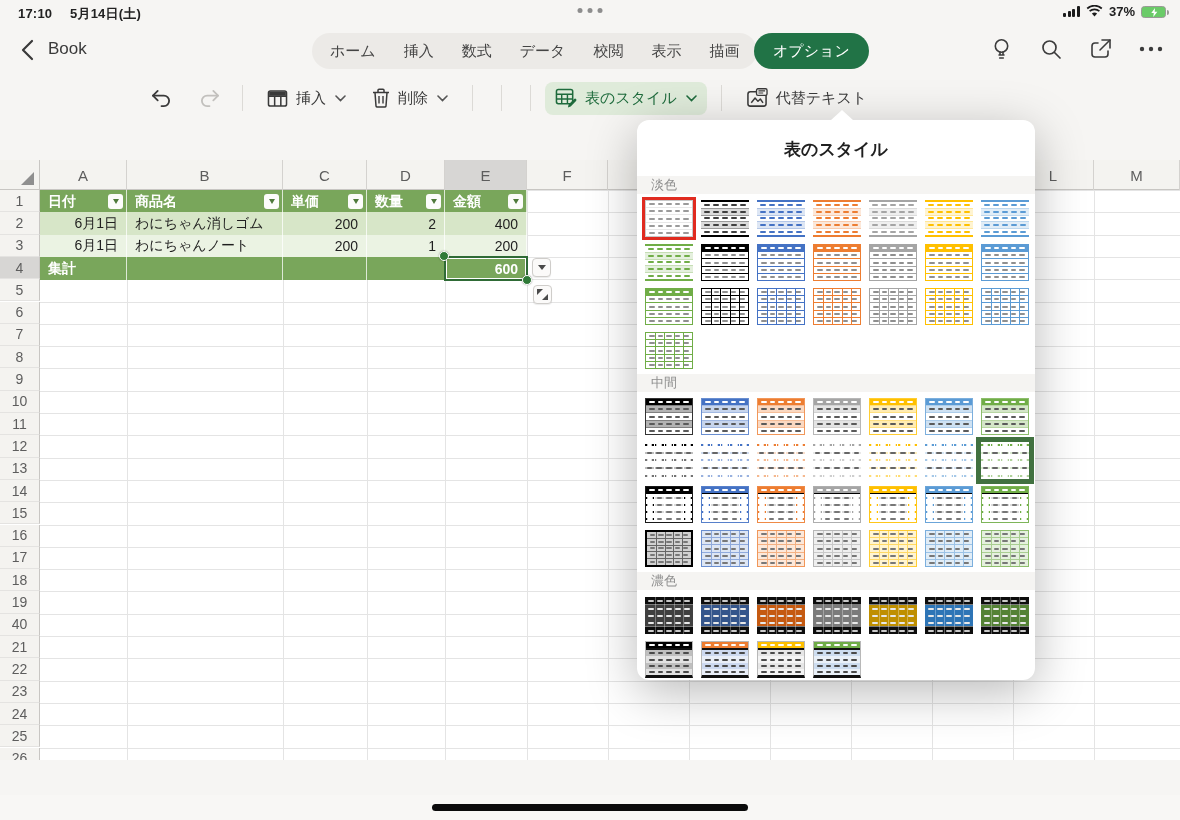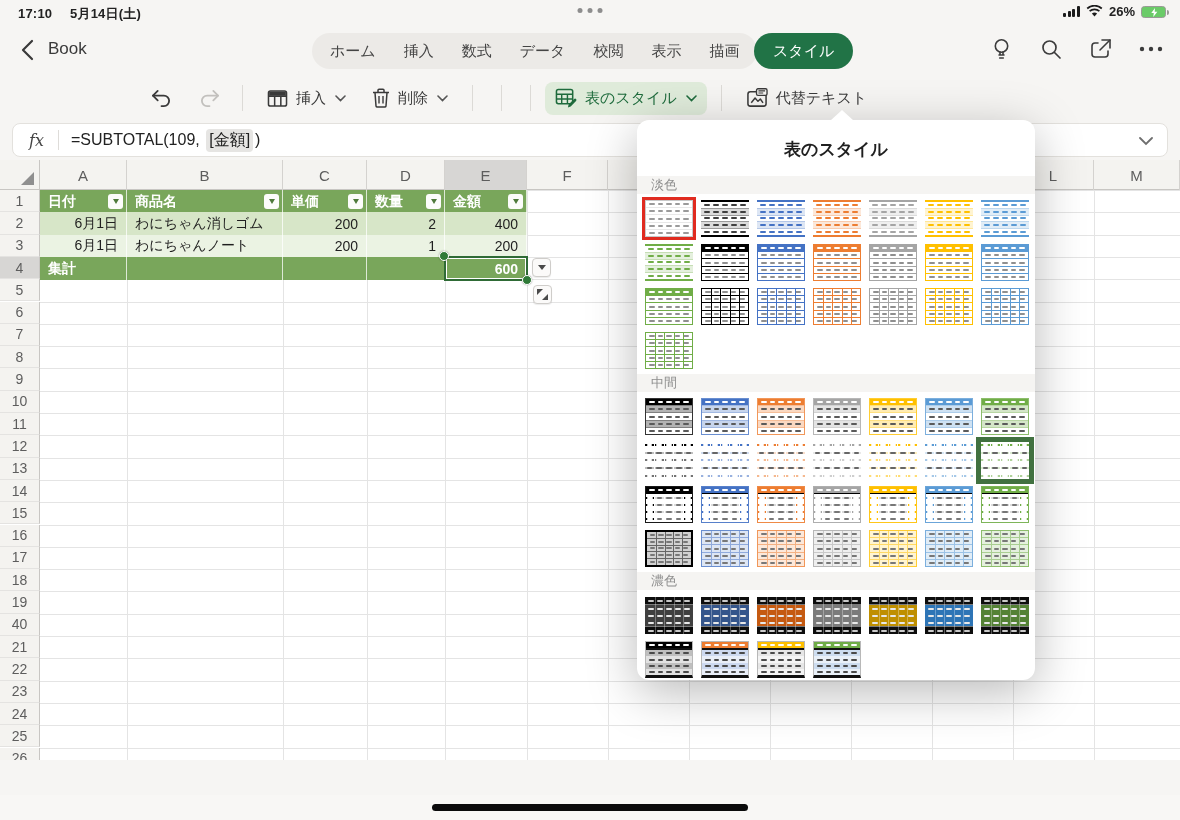--- a/index.html
+++ b/index.html
@@ -116,21 +116,21 @@
         <i style="height:4px"></i>
           <i style="height:6px"></i>
           <i style="height:8.5px"></i>
           <i style="height:11px"></i>
       </span>
       <svg width="17" height="13" viewBox="0 0 17 13">
         <path d="M8.5 11.4 L5.9 8.6 a4 4 0 0 1 5.2 0 Z" fill="#1c1c1c"></path>
         <path d="M3.6 6.2 a7.2 7.2 0 0 1 9.8 0" stroke="#1c1c1c" stroke-width="1.7" fill="none"></path>
         <path d="M1.2 3.5 a10.8 10.8 0 0 1 14.6 0" stroke="#1c1c1c" stroke-width="1.7" fill="none"></path>
       </svg>
-      <span class="batt-pct">26%</span>
+      <span class="batt-pct">37%</span>
       <span class="batt">
         <svg class="bolt" viewBox="0 0 10 10">
             <path d="M5.6 0 L1.4 5.6 H4.2 L3.6 10 L8.2 4.2 H5.2 Z"></path>
           </svg>
       </span>
     </div>
   </div>
 
   <div id="titlebar">
     <div id="back-btn">
@@ -141,21 +141,21 @@
     <div id="doc-title">Book</div>
     <nav id="ribbon-pill">
         <span class="ribbon-tab">ホーム</span>
         <span class="ribbon-tab">挿入</span>
         <span class="ribbon-tab">数式</span>
         <span class="ribbon-tab">データ</span>
         <span class="ribbon-tab">校閲</span>
         <span class="ribbon-tab">表示</span>
         <span class="ribbon-tab">描画</span>
       </nav>
-    <div id="active-tab">スタイル</div>
+    <div id="active-tab">オプション</div>
     <div id="titlebar-icons">
       <span class="tbi">
         <svg width="21" height="24" viewBox="0 0 21 24">
             <circle cx="10.5" cy="9" r="6.2" stroke="#3c3c3c" stroke-width="1.6" fill="none"></circle>
             <path d="M8 18 h5 M8.7 21 h3.6 M9 15 v3 M12 15 v3" stroke="#3c3c3c" stroke-width="1.6" fill="none" stroke-linecap="round"></path>
           </svg>
       </span>
       <span class="tbi">
         <svg width="22" height="22" viewBox="0 0 22 22">
             <circle cx="9.5" cy="9.5" r="6.5" stroke="#3c3c3c" stroke-width="1.7" fill="none"></circle>
@@ -240,28 +240,20 @@
       <svg width="22" height="21" viewBox="0 0 23 22">
           <rect x="2" y="4" width="19" height="15" rx="2.5" stroke="#3a3a3a" stroke-width="1.6" fill="none"></rect>
           <path d="M5.5 15.5 L9.5 10.5 L12.5 14 L15 11.5 L17.8 15.5" stroke="#3a3a3a" stroke-width="1.5" fill="none" stroke-linejoin="round"></path>
           <rect x="11" y="0.8" width="11" height="7" rx="1.5" fill="#F6F5F3" stroke="#3a3a3a" stroke-width="1.4"></rect>
           <path d="M13 3 h7 M13 5.2 h5" stroke="#3a3a3a" stroke-width="1.1"></path>
         </svg>
       <span class="lbl">代替テキスト</span>
     </span>
   </div>
 
-  <div id="formulabar">
-    <span id="fx">fx</span>
-    <span id="fbar-div"></span>
-    <span id="formula-text"><span>=SUBTOTAL(109, </span><span id="formula-field">[金額]</span><span>)</span></span>
-    <svg id="fbar-chev" width="14" height="9" viewBox="0 0 14 9">
-        <path d="M1 1 L7 7 L13 1" stroke="#6e6e6e" stroke-width="1.8" fill="none" stroke-linecap="round"></path>
-      </svg>
-  </div>
 
   <div id="sheet">
     <div id="gridlines">
         <div class="vline" style="left: 127px; top: 30px; height: 570px;"></div>
         <div class="vline" style="left: 283px; top: 30px; height: 570px;"></div>
         <div class="vline" style="left: 367px; top: 30px; height: 570px;"></div>
         <div class="vline" style="left: 445px; top: 30px; height: 570px;"></div>
         <div class="vline" style="left: 527px; top: 30px; height: 570px;"></div>
         <div class="vline" style="left: 608px; top: 30px; height: 570px;"></div>
         <div class="vline" style="left: 689px; top: 30px; height: 570px;"></div>

